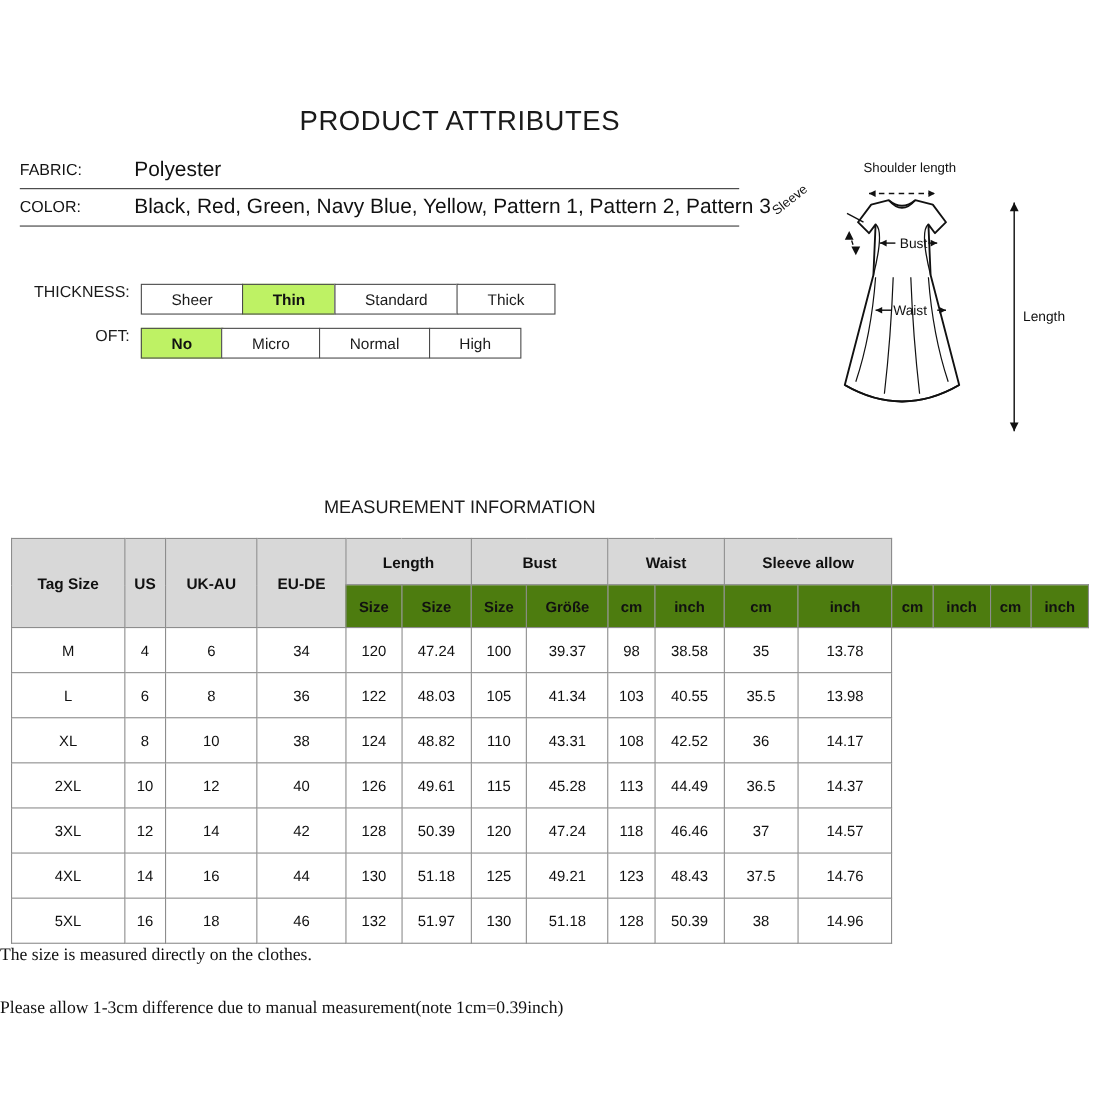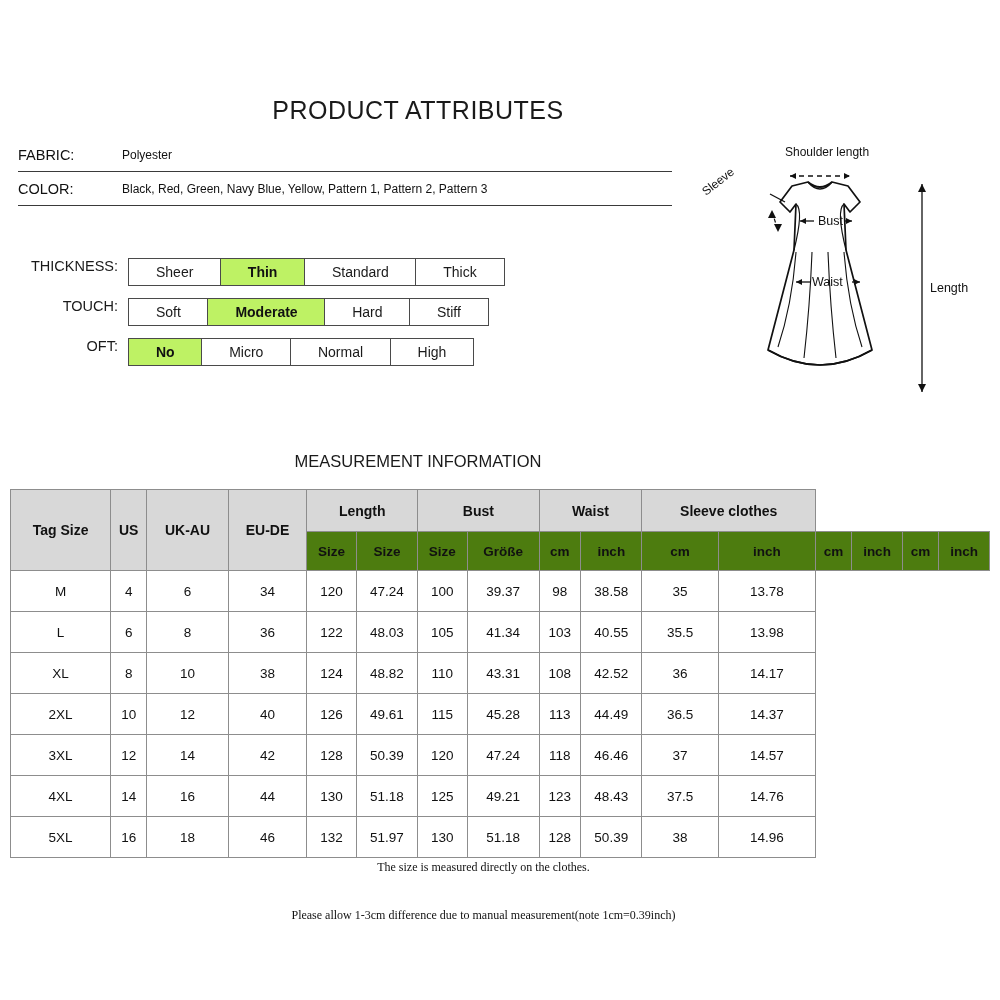--- a/index.html
+++ b/index.html
@@ -51,21 +51,21 @@
   .attr-row.last-line {
     border-bottom: 1.5px solid #3a3a3a;
   }
   .attr-label {
     width: 104px;
     flex: 0 0 104px;
     font-size: 14.5px;
     color: #111;
   }
   .attr-value {
-    font-size: 12px;
+    font-size: 19px;
     color: #111;
     white-space: nowrap;
   }
 
   
   .opt-rows {
     position: absolute;
     left: 18px;
     top: 258px;
     width: 660px;
@@ -143,23 +143,23 @@
     background: #ffffff;
     height: 40px;
   }
   .mtable tbody td.sizecell { font-size: 13.5px; }
 
   
   .note {
     position: absolute;
     left: 0;
     width: 967px;
-    text-align: center;
+    text-align: left;
     font-family: "Liberation Serif", serif;
-    font-size: 12px;
+    font-size: 16px;
     color: #111;
   }
   #note-1 { top: 860px; }
   #note-2 { top: 908px; }
 </style>
 </head>
 <body>
 
 <div class="title" id="product-attributes-title">PRODUCT ATTRIBUTES</div>
 
@@ -177,27 +177,20 @@
 <div class="opt-rows">
 
   <div class="opt-row">
     <span class="opt-label">THICKNESS:</span>
     <span class="opt-chip">Sheer</span>
     <span class="opt-chip selected">Thin</span>
     <span class="opt-chip">Standard</span>
     <span class="opt-chip">Thick</span>
   </div>
 
-  <div class="opt-row">
-    <span class="opt-label">TOUCH:</span>
-    <span class="opt-chip">Soft</span>
-    <span class="opt-chip selected">Moderate</span>
-    <span class="opt-chip">Hard</span>
-    <span class="opt-chip">Stiff</span>
-  </div>
 
 
   <div class="opt-row">
     <span class="opt-label">OFT:</span>
     <span class="opt-chip selected">No</span>
     <span class="opt-chip">Micro</span>
     <span class="opt-chip">Normal</span>
     <span class="opt-chip">High</span>
   </div>
 </div>
@@ -256,21 +249,21 @@
 <table class="mtable">
   <thead>
     <tr class="head1">
       <th rowspan="2">Tag Size</th>
       <th rowspan="2">US</th>
       <th rowspan="2">UK-AU</th>
       <th rowspan="2">EU-DE</th>
       <th colspan="2">Length</th>
       <th colspan="2">Bust</th>
       <th colspan="2">Waist</th>
-      <th colspan="2">Sleeve clothes</th>
+      <th colspan="2">Sleeve allow</th>
     </tr>
     <tr class="head2">
       <th>Size</th>
       <th>Size</th>
       <th>Size</th>
       <th>Größe</th>
       <th>cm</th>
       <th>inch</th>
       <th>cm</th>
       <th>inch</th>

